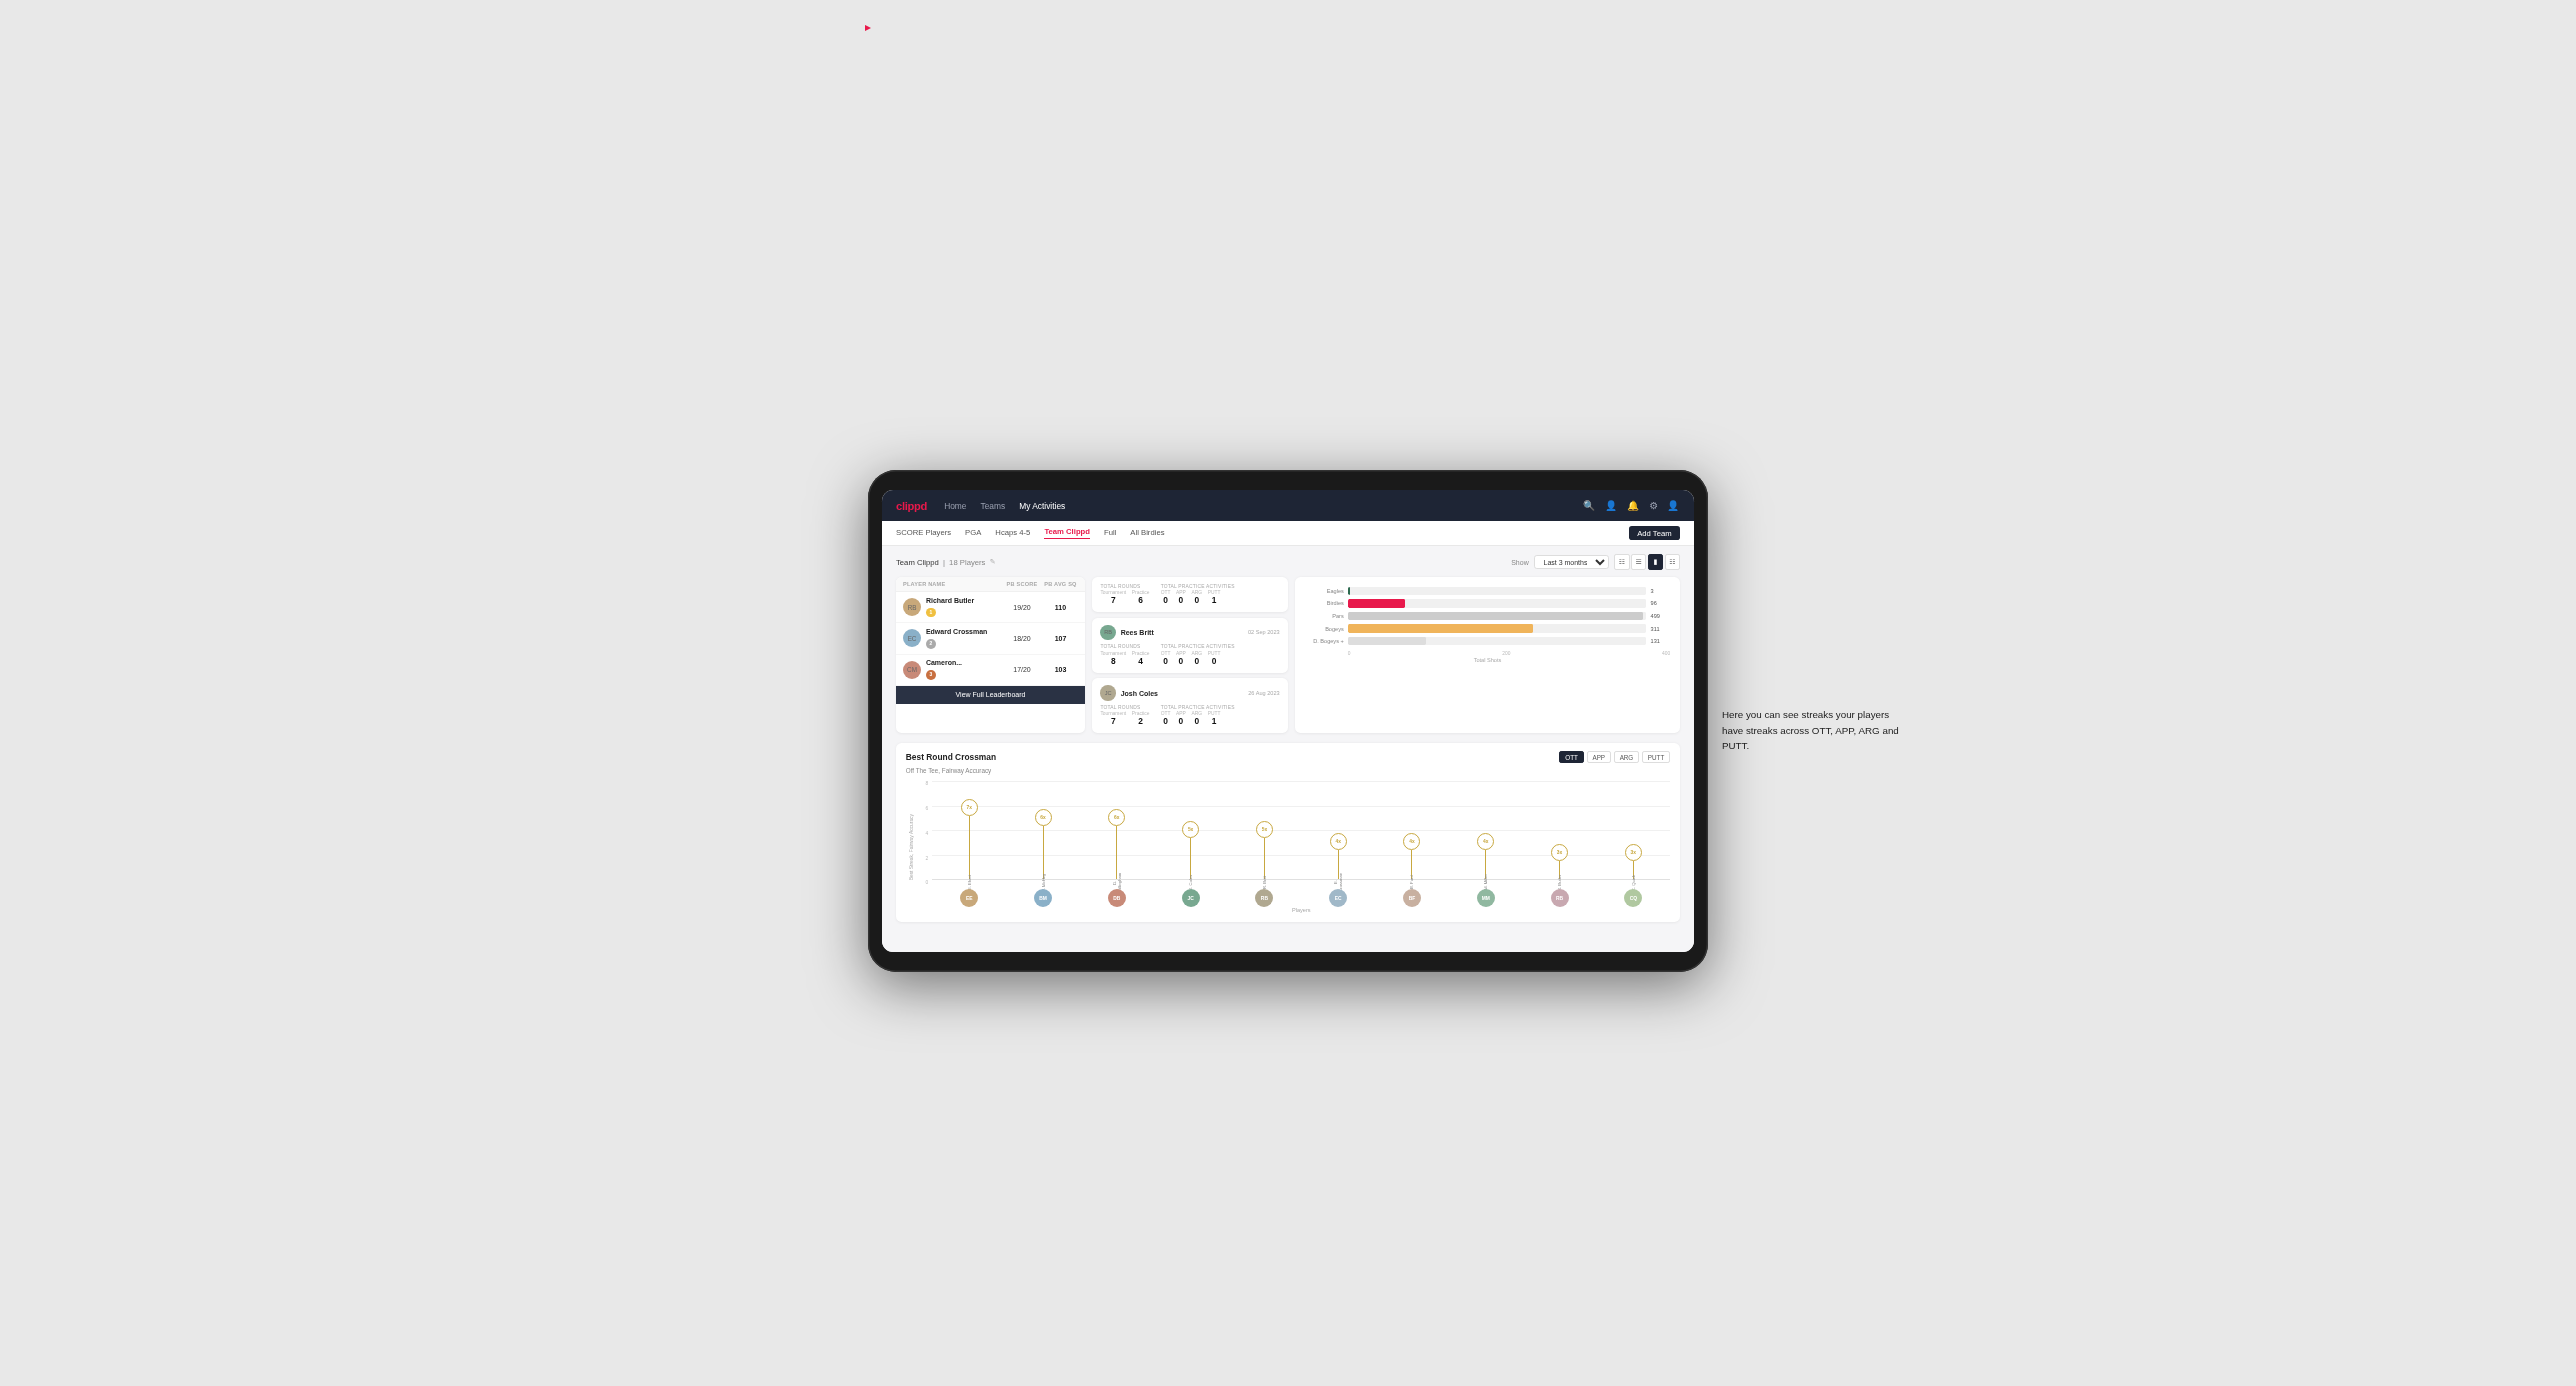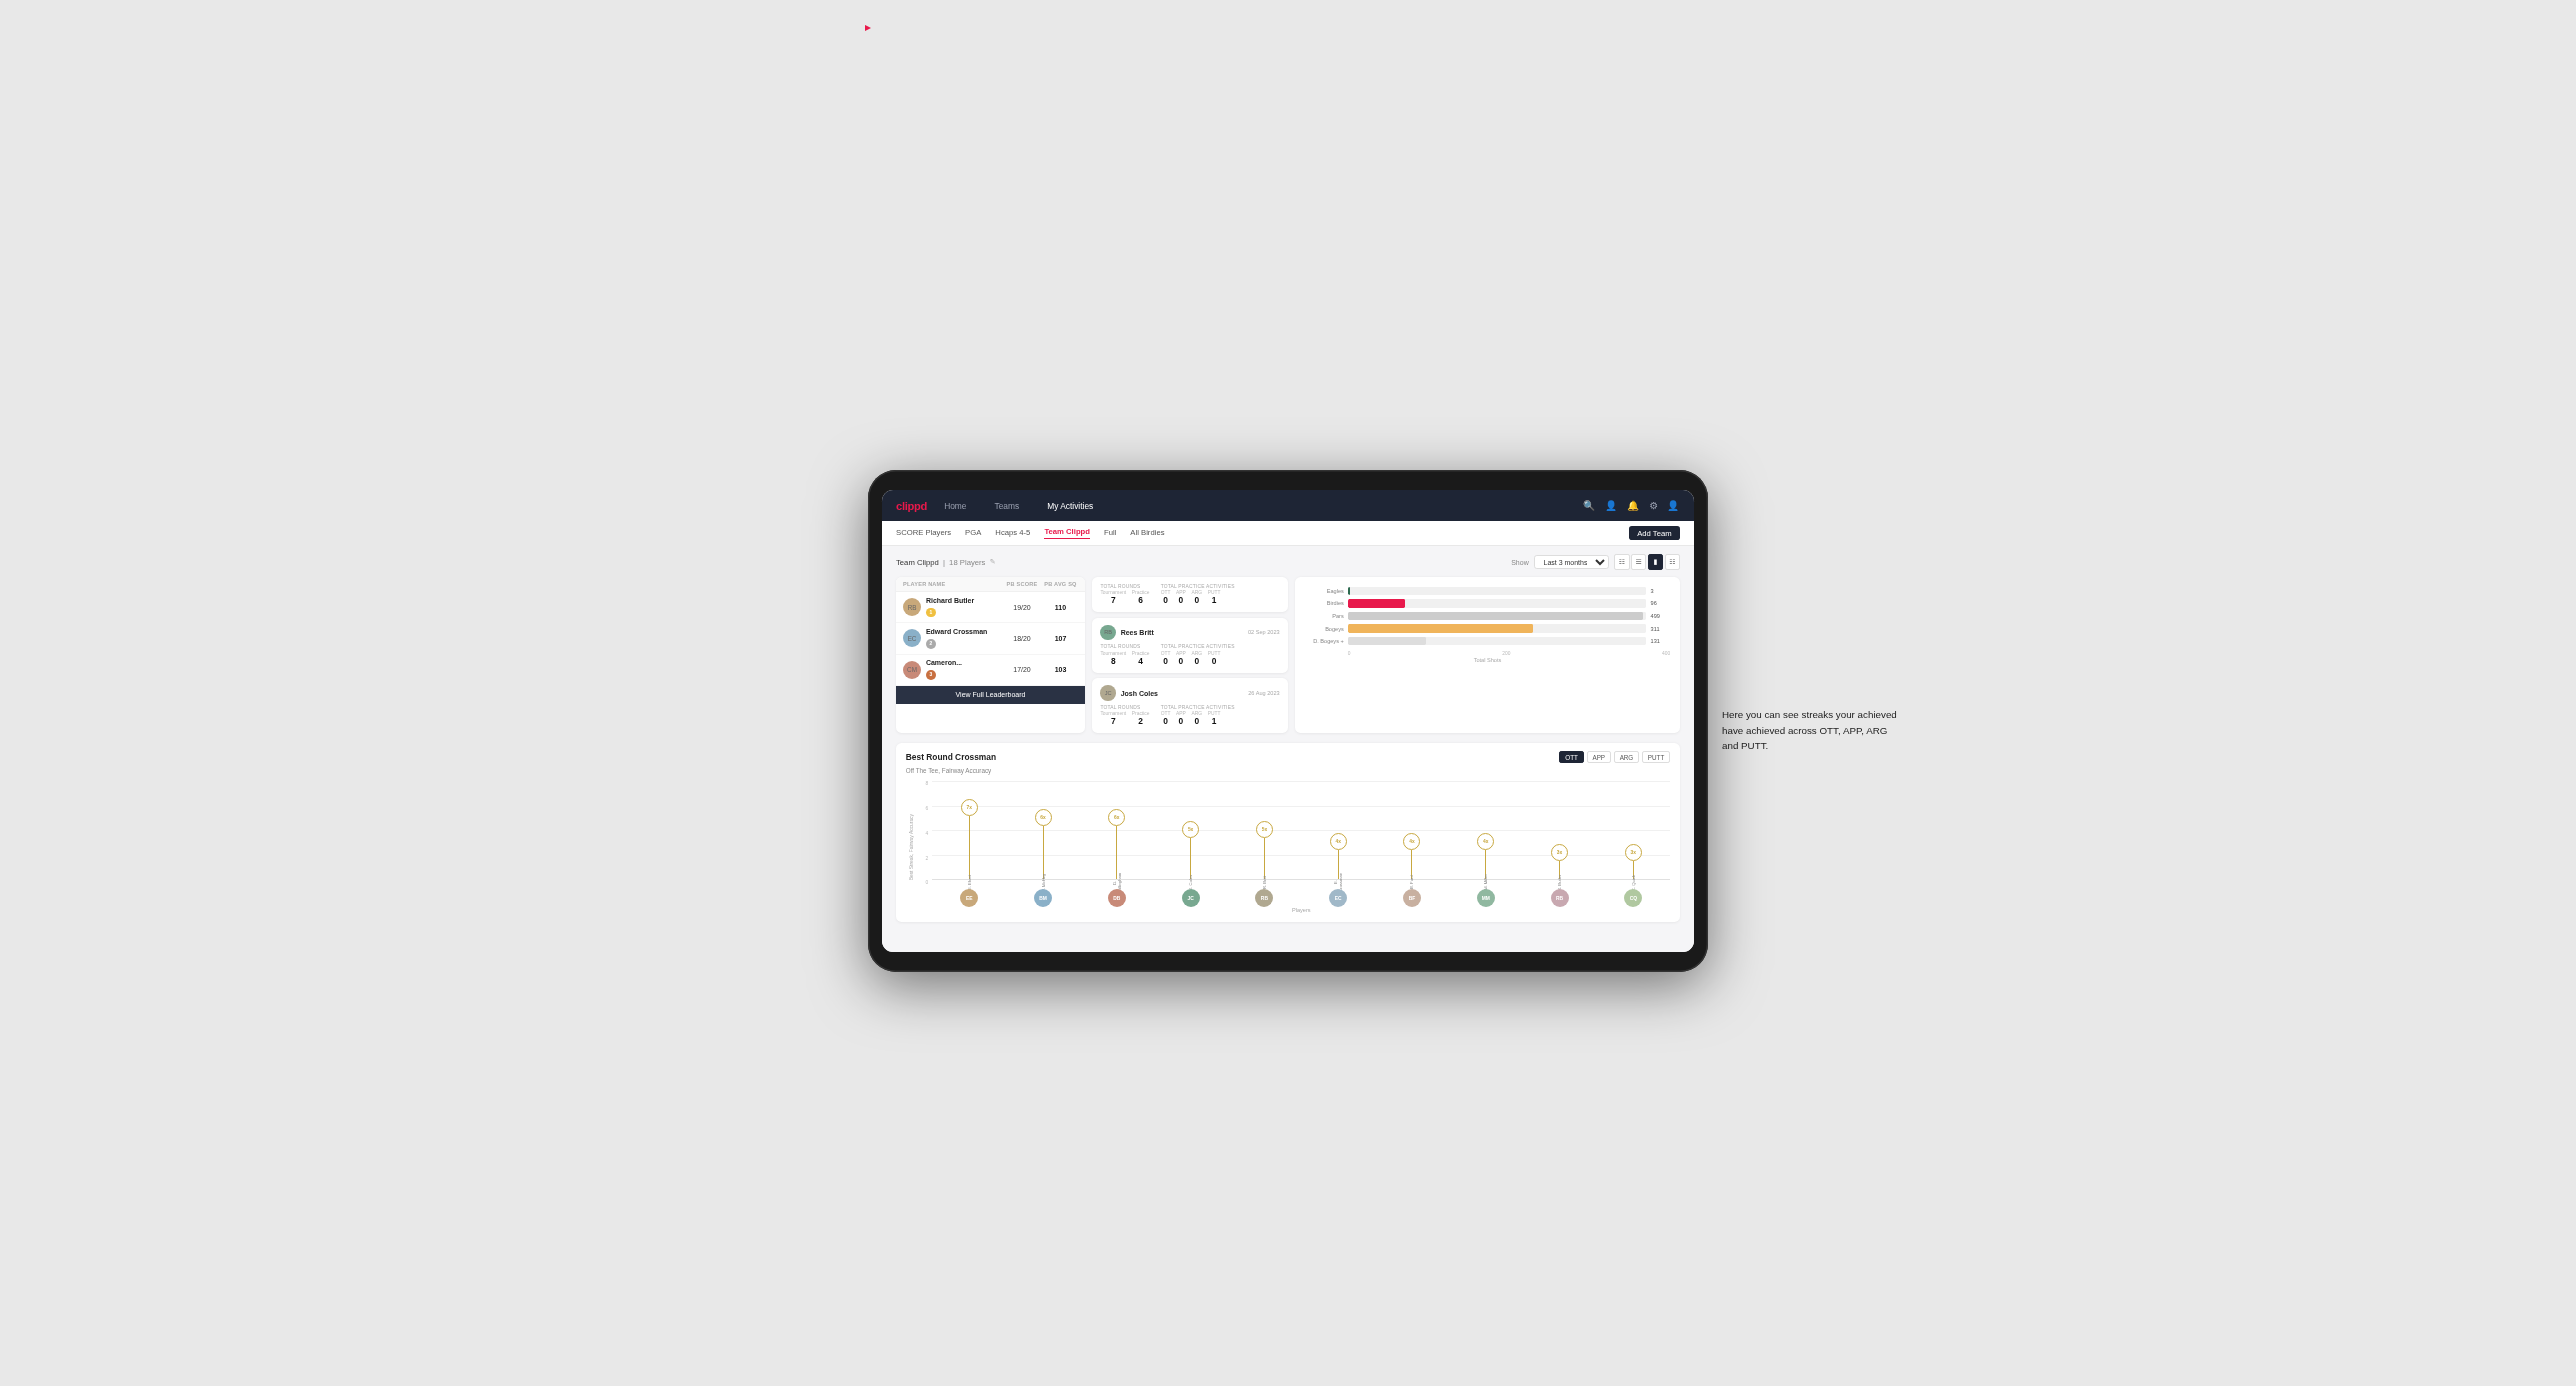--- a/index.html
+++ b/index.html
@@ -41,21 +41,21 @@
 
     .nav-logo {
       color: #e8194b;
       font-weight: 800;
       font-size: 11.2px;
       letter-spacing: -0.3px;
     }
 
     .nav-links {
       display: flex;
-      gap: 28px;
+      gap: 14px;
       align-items: center;
     }
 
     .nav-link {
       color: #9aa0b0;
       font-size: 8.4px;
       cursor: pointer;
       text-decoration: none;
     }
 
@@ -500,21 +500,21 @@
     .av-ec { background: #8ab0c8; }
     .av-cm { background: #c88a78; }
     .av-rees { background: #78a890; }
     .av-josh { background: #b0a890; }
   </style>
 </head>
 <body>
 
 <div style="position: relative; display: flex; justify-content: center; align-items: center; min-height: 100vh;">
 
-  <div style="position: absolute; right: calc(50% - 616px); top: 50%; transform: translateY(-30%); width: 182px; font-size: 9.8px; line-height: 1.6; color: #222;">Here you can see streaks your achieved have achieved across OTT, APP, ARG and PUTT.</div>
+  <div style="position: absolute; right: calc(50% - 616px); top: 50%; transform: translateY(-30%); width: 182px; font-size: 9.8px; line-height: 1.6; color: #222;">Here you can see streaks your players have streaks across OTT, APP, ARG and PUTT.</div>
 
   <div class="tablet-outer">
     <div class="tablet-screen">
 
       <nav class="nav-bar">
         <span class="nav-logo">clippd</span>
         <div class="nav-links">
           <a class="nav-link">Home</a>
           <a class="nav-link">Teams</a>
           <a class="nav-link active">My Activities</a>

